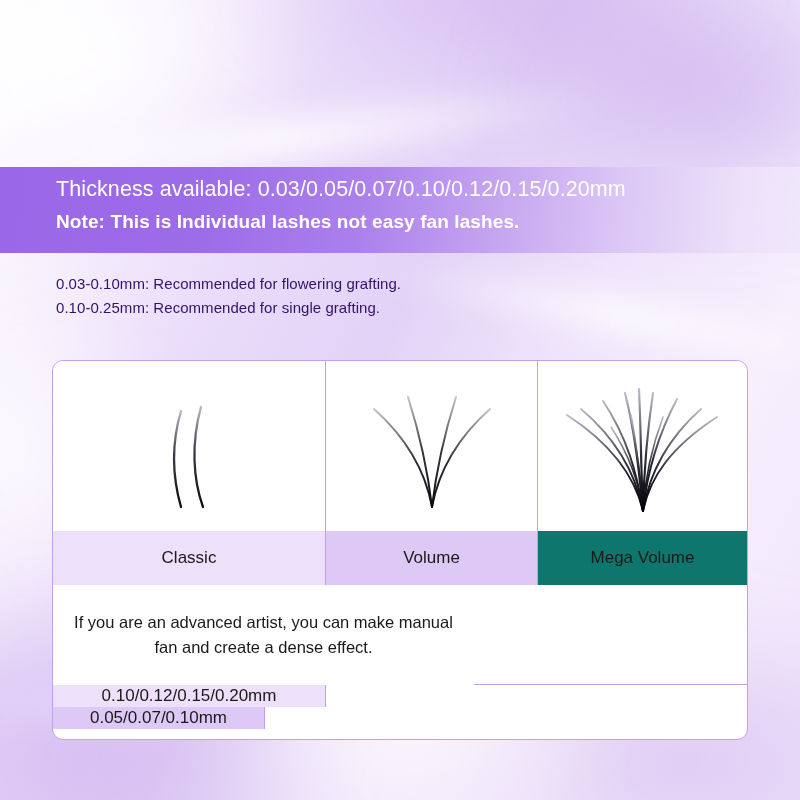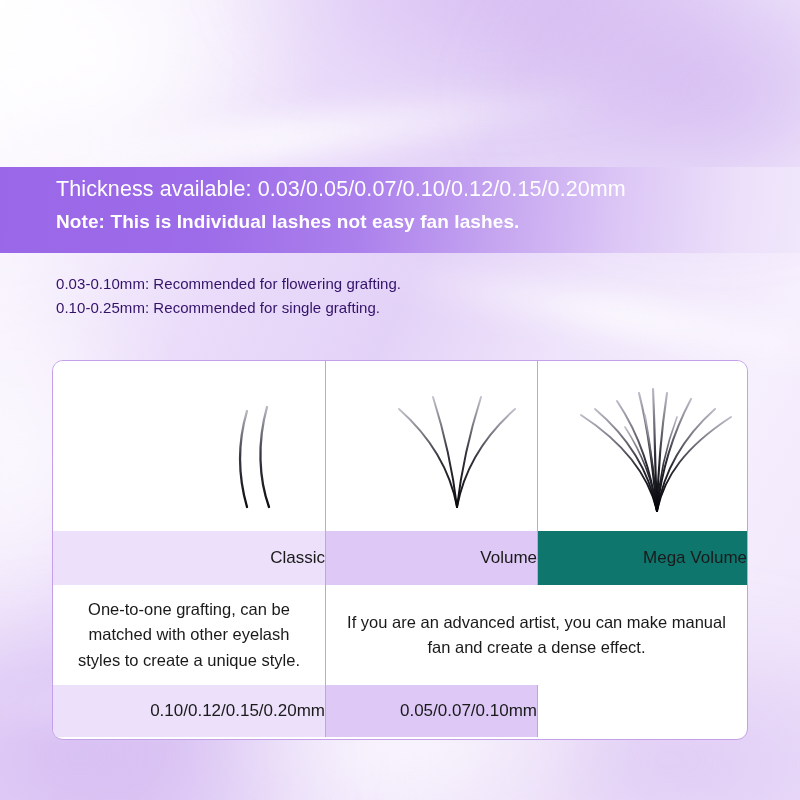--- a/index.html
+++ b/index.html
@@ -177,21 +177,21 @@
   }
   .t-row {
     display: flex;
     width: 100%;
     box-sizing: border-box;
   }
   .t-cell {
     box-sizing: border-box;
     display: flex;
     align-items: center;
-    justify-content: flex-end;
+    justify-content: center;
     text-align: center;
   }
   
   .col-1 { width: 273px; }
   .col-2 { width: 212px; }
   .col-3 { width: 209px; }
   .col-23 { width: 421px; }
 
   .vdiv { border-right: 1.6px solid #c4a0ea; }
   .hdiv { border-bottom: 1.6px solid #c4a0ea; }
@@ -224,21 +224,21 @@
     height: 100px;
     background: #ffffff;
     font-size: 16.5px;
     color: #1a1a1a;
     line-height: 1.52;
     padding: 0 16px;
   }
   .desc-text { display: block; }
 
   
-  #row-thickness { height: 44px; }
+  #row-thickness { height: 44px; flex-direction: column; }
   #row-thickness .t-cell {
     height: 52px;
     font-size: 17px;
     color: #1a1a1a;
   }
 </style>
 </head>
 <body>
 
 <div id="bg-root">
@@ -335,23 +335,20 @@
       </div>
       <div class="t-cell col-2 vdiv shade-2">
         <span>Volume</span>
       </div>
       <div class="t-cell col-3 shade-3">
         <span>Mega Volume</span>
       </div>
     </div>
 
     <div class="t-row hdiv" id="row-descriptions">
-      <div class="t-cell col-1 vdiv">
-        <span class="desc-text">One-to-one grafting, can be matched with other eyelash styles to create a unique style.</span>
-      </div>
       <div class="t-cell col-23">
         <span class="desc-text">If you are an advanced artist, you can make manual fan and create a dense effect.</span>
       </div>
     </div>
 
     <div class="t-row" id="row-thickness">
       <div class="t-cell col-1 vdiv shade-1">
         <span>0.10/0.12/0.15/0.20mm</span>
       </div>
       <div class="t-cell col-2 vdiv shade-2">

